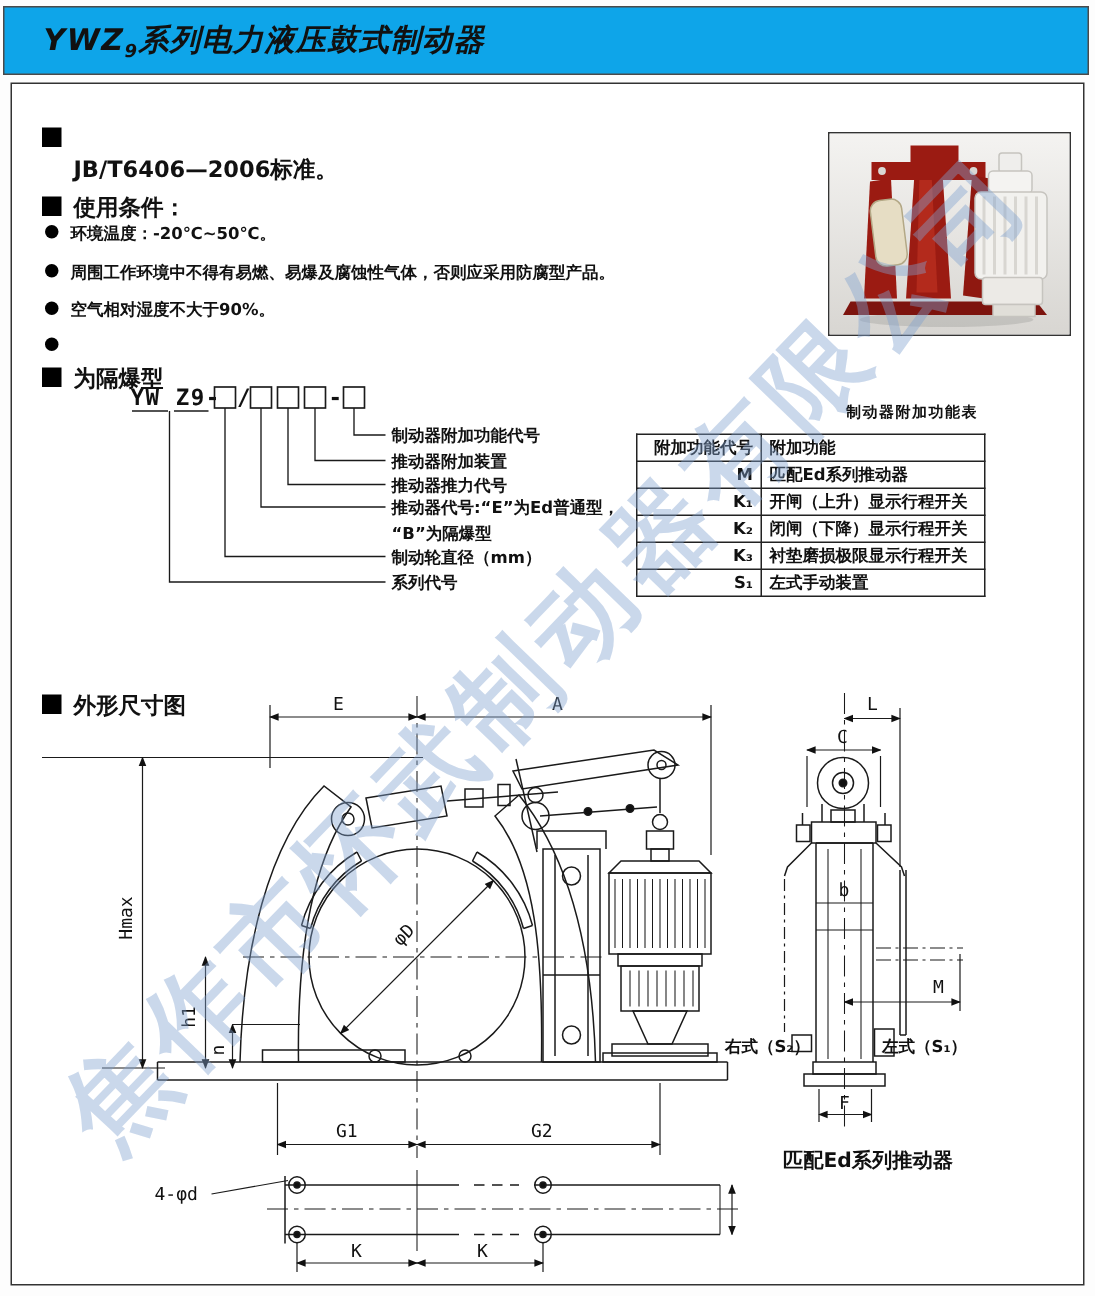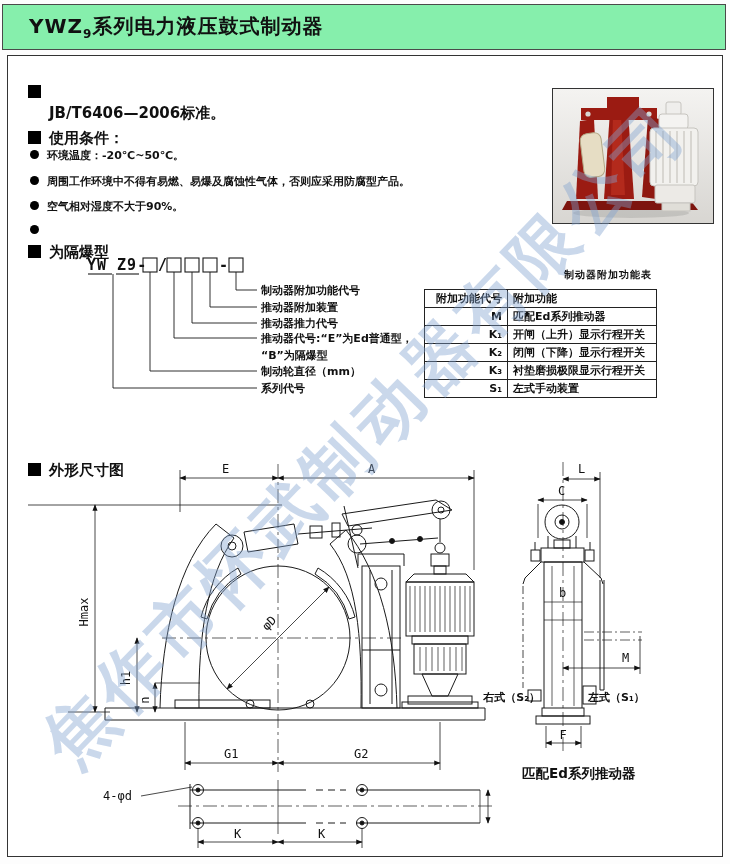--- a/index.html
+++ b/index.html
@@ -1,19 +1,19 @@
 <!DOCTYPE html>
 <html><head>
 <meta charset="utf-8">
 <style>
   html,body{margin:0;padding:0;background:#fdfdfd;}
   .page{position:relative;width:730px;height:864px;background:#fdfdfd;overflow:hidden;
         font-family:"DejaVu Sans",sans-serif;color:#111;}
-  .titlebar{position:absolute;left:2px;top:4px;width:722px;height:44px;background:#86efac;
-            border:1px solid #4a4a4a;display:flex;align-items:center;}
+  .titlebar{position:absolute;left:2px;top:4px;width:722px;height:44px;background:#0ea5e9;
+            border:1px solid #4a4a4a;display:flex;align-items:center;font-style:italic;}
   .titlebar .t{font-size:20px;font-weight:bold;margin-left:26px;letter-spacing:1px;}
   .titlebar sub{font-size:12px;}
   .frame{position:absolute;left:7px;top:55px;width:714px;height:800px;border:1px solid #333;background:#fff;}
   .blk{position:absolute;font-weight:bold;font-size:15px;line-height:24px;}
   .sq{display:inline-block;width:13px;height:13px;background:#000;margin-right:8px;vertical-align:-1px;}
   .dot{display:inline-block;width:9px;height:9px;border-radius:50%;background:#000;margin-right:8px;}
   .bullet{position:absolute;font-size:11px;font-weight:600;white-space:nowrap;}
   .indent2{position:absolute;font-weight:bold;font-size:15px;}
   #func-title{position:absolute;left:430px;top:268px;width:222px;text-align:right;
               font-size:10px;font-weight:600;letter-spacing:1px;}

